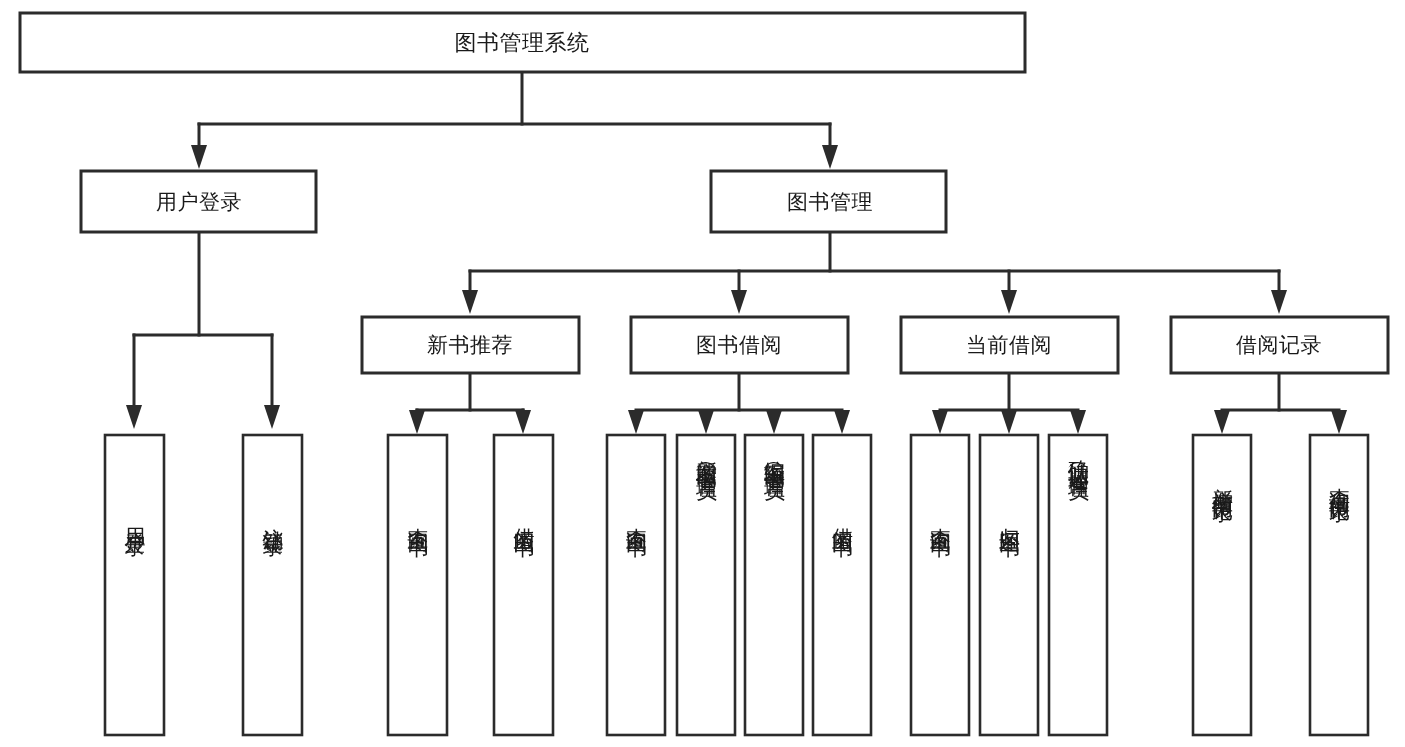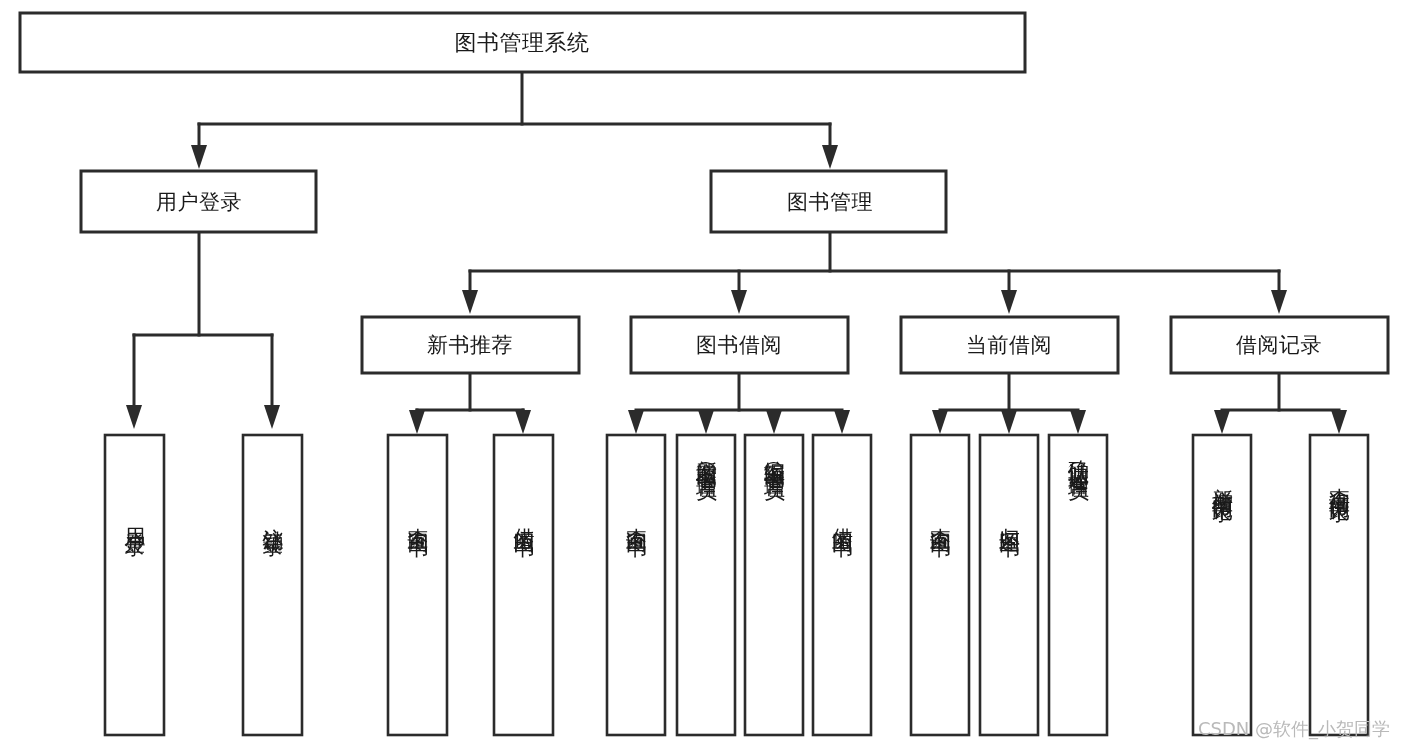--- a/index.html
+++ b/index.html
@@ -255,14 +255,13 @@
     <span class="leaf-label" style="margin-top:8px;">确认归还（管理员）</span>
   </div>
 
   <div class="leaf-label-wrap" style="left:1193px; top:435px; width:58px; height:300px;">
     <span class="leaf-label" style="margin-top:36px;">新增借阅记录</span>
   </div>
   <div class="leaf-label-wrap" style="left:1310px; top:435px; width:58px; height:300px;">
     <span class="leaf-label" style="margin-top:36px;">查询借阅记录</span>
   </div>
 
-  <div class="watermark">CSDN @软件_小贺同学</div>
 </div>
 
 </body></html>

